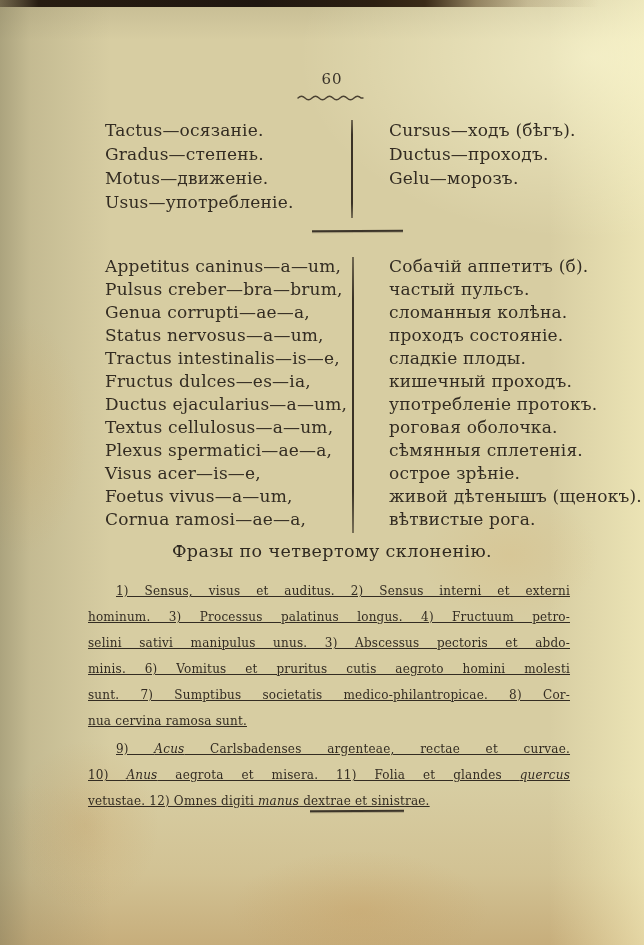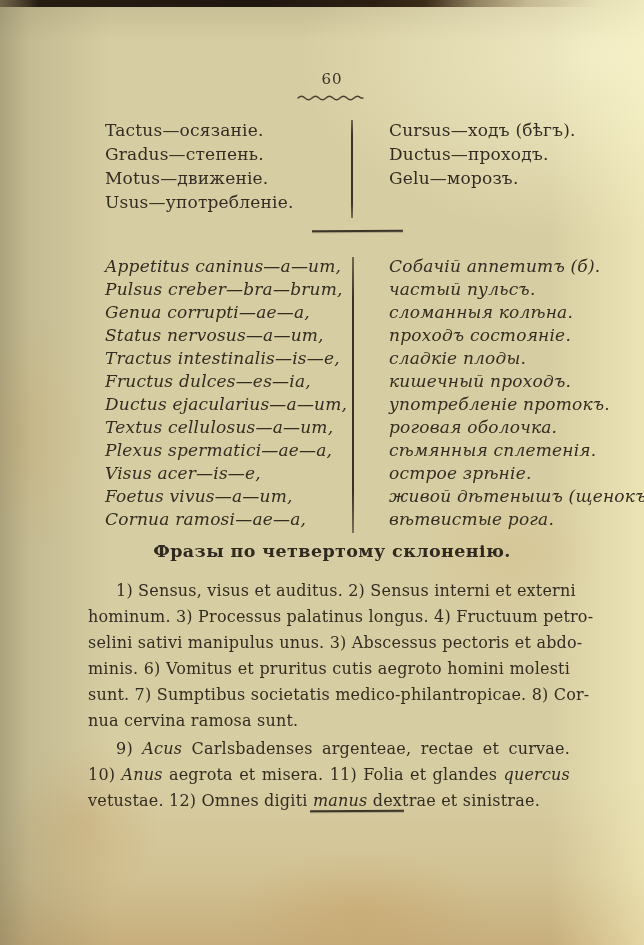--- a/index.html
+++ b/index.html
@@ -52,55 +52,56 @@
   .squiggle { position: absolute; top: 93px; left: 297px; }
 
   
   .vocab { position: absolute; left: 0; width: 644px; }
   .vocab-1 { top: 118px; }
   .vocab-2 { top: 255px; }
   .vcol { position: absolute; top: 0; }
   .vcol-left  { left: 105px; width: 240px; }
   .vcol-right { left: 361px; width: 210px; margin-left: 28px; }
   .vocab-1 .vline-row { height: 24px; line-height: 24px; }
-  .vocab-2 .vline-row { height: 23px; line-height: 23px; font-style: italic; }
+  .vocab-2 .vline-row { height: 23px; line-height: 23px; }
   .vline-row { font-size: 17px; letter-spacing: 0.2px; white-space: nowrap; }
   .vdivider {
     position: absolute; width: 2px;
     background: linear-gradient(180deg, rgba(58,50,38,0.65), #3a3226 15%, #3a3226 85%, rgba(58,50,38,0.6));
   }
   .vdivider-1 { left: 351px; top: 120px; height: 98px; }
   .vdivider-2 { left: 352px; top: 257px; height: 276px; }
 
   .hrule {
     position: absolute; height: 2px;
     background: #3c352a;
     box-shadow: 0 1px 0 rgba(60,53,42,0.25);
   }
   .hrule-1 { top: 230px; left: 312px; width: 91px; transform: rotate(-0.3deg); }
   .hrule-2 { top: 810px; left: 310px; width: 94px; transform: rotate(-0.4deg); }
 
   .exercise-heading {
     position: absolute; top: 541px; left: 20px; width: 624px;
     text-align: center;
-    font-weight: bold;
+    font-weight: normal;
     font-size: 17.5px; letter-spacing: 0.4px;
     color: #2f2920;
   }
 
   .para { position: absolute; left: 88px; width: 482px; }
   .para-1 { top: 578px; }
   .para-2 { top: 736px; }
   .para .pline {
     height: 26px; line-height: 26px;
-    font-size: 16px; letter-spacing: 0.2px;
+    font-size: 12px; letter-spacing: 0.2px;
     white-space: nowrap;
     text-align: justify;
     text-align-last: justify;
     text-justify: inter-word;
+    text-decoration: underline;
   }
   .para .pline:first-child { text-indent: 28px; }
   .para .pline:last-child { text-align-last: left; }
   .para .pline i { font-style: italic; }
 </style>
 </head>
 <body>
 
 <div class="page">
 

